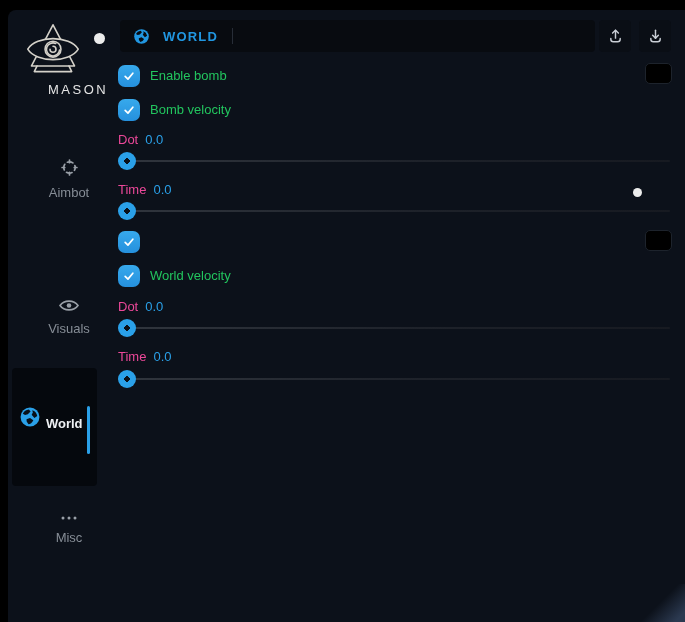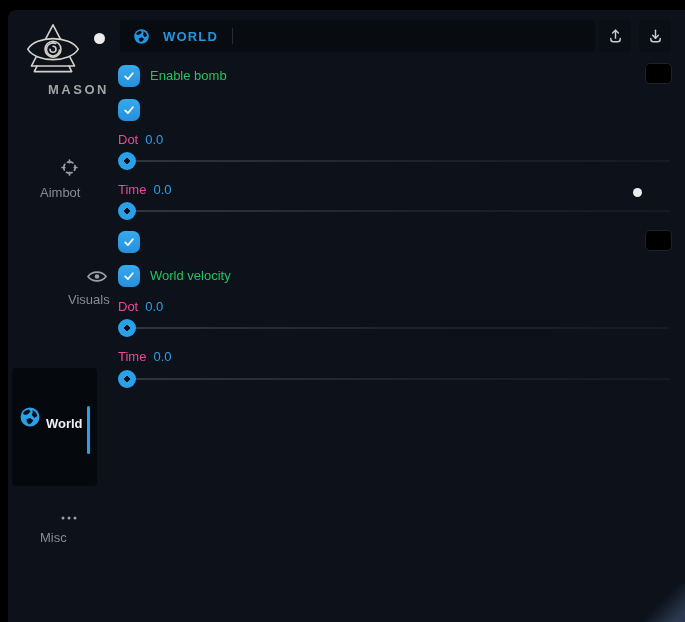--- a/index.html
+++ b/index.html
@@ -6,22 +6,22 @@
   html,body { width:685px; height:622px; background:#000; overflow:hidden;
     font-family:"Liberation Sans", sans-serif; }
   .window { position:absolute; left:8px; top:10px; width:677px; height:612px;
     background:#0c111a; border-top-left-radius:8px; }
 
   
   .sidebar { position:absolute; left:0; top:0; width:102px; height:612px; }
   .logo-wrap { position:absolute; left:0; top:12px; width:90px; text-align:center; }
   .logo-wrap svg { display:inline-block; }
   .brand { position:absolute; left:0; top:72px; width:90px; text-align:center;
-    font-size:13px; font-weight:bold; letter-spacing:2.5px; color:#a3a3a3;padding-left:40px; }
-  .side-item { position:absolute; left:0; width:90px; cursor:pointer;padding-left:32px; }
+    font-size:13px; font-weight:normal; letter-spacing:2.5px; color:#e5e5e5;padding-left:40px; }
+  .side-item { position:absolute; left:0; width:90px; text-align:center; cursor:pointer;padding-left:32px; }
   .side-item .ico { display:block; margin:0 auto 6px auto; }
   .side-label { font-size:13px; color:#868d96; }
   .world-box { position:absolute; left:4px; top:358px; width:85px; height:118px;
     background:#05080d; border-radius:4px; }
   .world-inner { position:absolute; left:0; top:38px; width:78px; text-align:center; }
   .world-inner .side-label { color:#eef0f3; font-weight:600; }
   .accent-bar { position:absolute; left:75px; top:38px; width:3px; height:48px;
     background:#2aa0e8; border-radius:2px; }
 
   
@@ -81,21 +81,21 @@
     <div class="side-item" style="top:148px;">
       <svg class="ico" width="19" height="19" viewBox="0 0 20 20">
         <g fill="none" stroke="#9aa0a8" stroke-width="1.8" stroke-linecap="round">
           <circle cx="10" cy="10" r="6" stroke-dasharray="6.1 3.3" stroke-dashoffset="3"></circle>
           <path d="M10 2.2 V5 M10 15 V17.8 M2.2 10 H5 M15 10 H17.8"></path>
         </g>
       </svg>
       <span class="side-label">Aimbot</span>
     </div>
 
-    <div class="side-item" style="top:259px;margin-left:28px;">
+    <div class="side-item" style="top:288px;">
       <svg class="ico" width="20" height="15" viewBox="0 0 20 14">
         <path d="M1 7 C5 1.2 15 1.2 19 7 C15 12.8 5 12.8 1 7 Z" fill="none" stroke="#9aa0a8" stroke-width="1.6"></path>
         <circle cx="10" cy="7" r="2.3" fill="#9aa0a8"></circle>
       </svg>
       <span class="side-label">Visuals</span>
     </div>
 
     <div class="world-box">
       <div class="world-inner">
         <svg class="ico" width="22" height="22" viewBox="0 0 20 20">
@@ -155,20 +155,21 @@
     </svg>
   </div>
   <span class="cb-label" style="top:55px;">Enable bomb</span>
   <div class="swatch" style="top:53px;"></div>
 
   <div class="checkbox" style="top:89px;">
     <svg width="14" height="14" viewBox="0 0 20 20">
       <polyline points="4.5,10.5 8.5,14.5 15.5,6" fill="none" stroke="#fff" stroke-width="2.4" stroke-linecap="round" stroke-linejoin="round"></polyline>
     </svg>
   </div>
+  <span class="cb-label" style="top:89px;">Bomb velocity</span>
 
   <div class="slider-label" style="top:122px;">
     <span class="n">Dot</span><span class="v">0.0</span>
   </div>
   <div class="track" style="top:150px;"></div>
   <div class="handle" style="top:142px;"></div>
 
   <div class="slider-label" style="top:172px;">
     <span class="n">Time</span><span class="v">0.0</span>
   </div>

